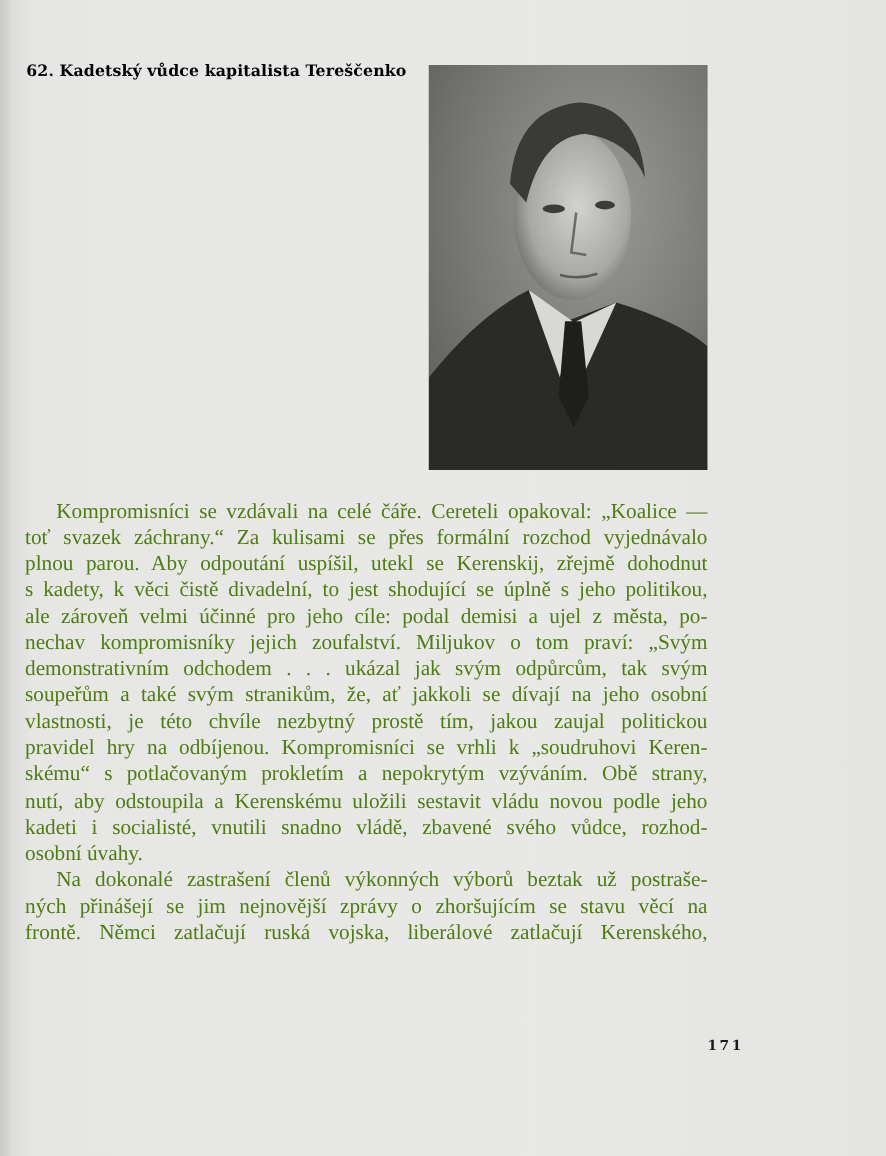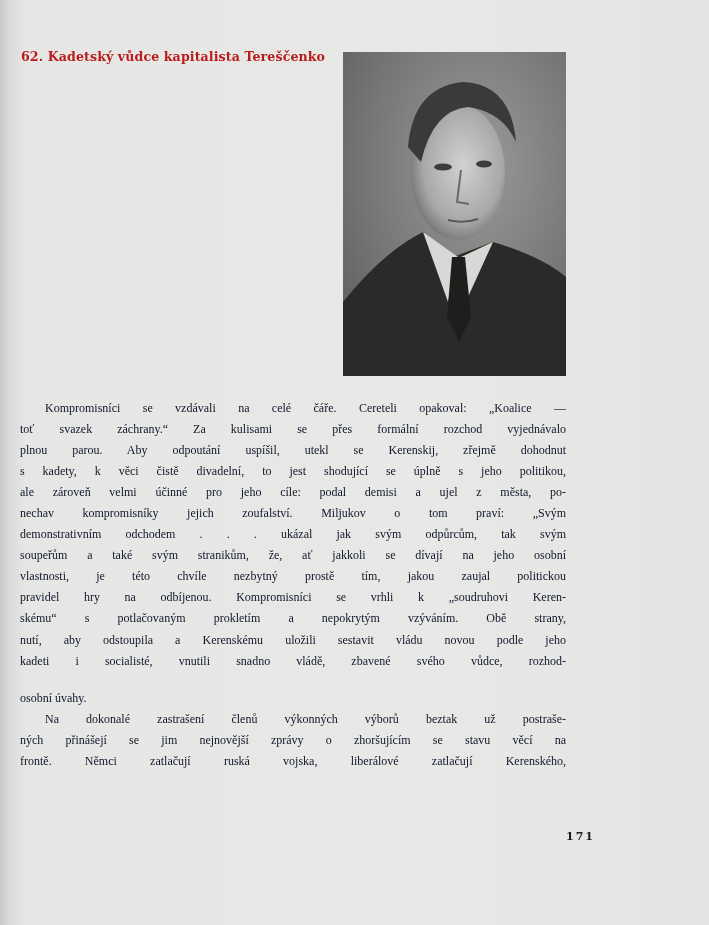--- a/index.html
+++ b/index.html
@@ -11,37 +11,37 @@
     color: #1c1c1c;
   }
   .page-shade {
     position: absolute; left: 0; top: 0; width: 709px; height: 925px;
     background: linear-gradient(to right, #c9c9c7 0px, #dcdcda 10px, #e6e6e4 26px, #e8e8e6 60%, #e4e4e2 100%);
   }
   .caption {
     position: absolute; left: 21px; top: 49px;
     font-family: "DejaVu Serif", serif;
     font-weight: bold; font-size: 12.6px; letter-spacing: 0.1px;
-    color: #b91c1c; white-space: nowrap;
+    color: #000000; white-space: nowrap;
   }
   .photo {
     position: absolute; left: 343px; top: 52px; width: 223px; height: 324px;
     background: radial-gradient(ellipse at 60% 40%, #8a8a88 0%, #6e6e6c 60%, #5f5f5d 100%);
     overflow: hidden;
   }
   .photo svg { width: 100%; height: 100%; display: block; }
   .body-text {
     position: absolute; left: 20px; top: 398px; width: 546px;
-    font-size: 12px; line-height: 21.05px; color: #0f172a;
+    font-size: 17px; line-height: 21.05px; color: #4d7c0f;
   }
   .line {
     display: block; white-space: nowrap; text-align: justify;
     text-align-last: justify; height: 21.05px;
   }
-  .line.last { text-align-last: left; margin-top: 16px; }
+  .line.last { text-align-last: left; }
   .line.indent { padding-left: 25px; }
   .page-number {
     position: absolute; left: 566px; top: 830px;
     font-family: "DejaVu Serif", serif; font-weight: bold; font-size: 11px;
     letter-spacing: 2px; color: #1a1a1a;
   }
 </style>
 </head>
 <body>
 

